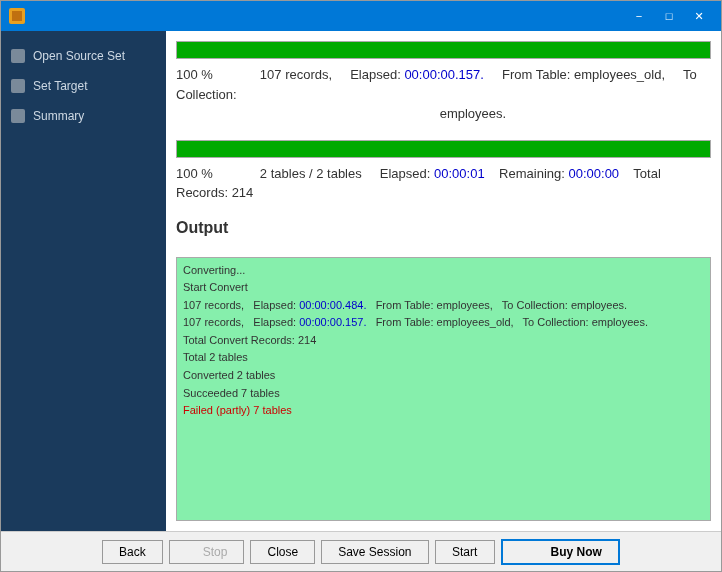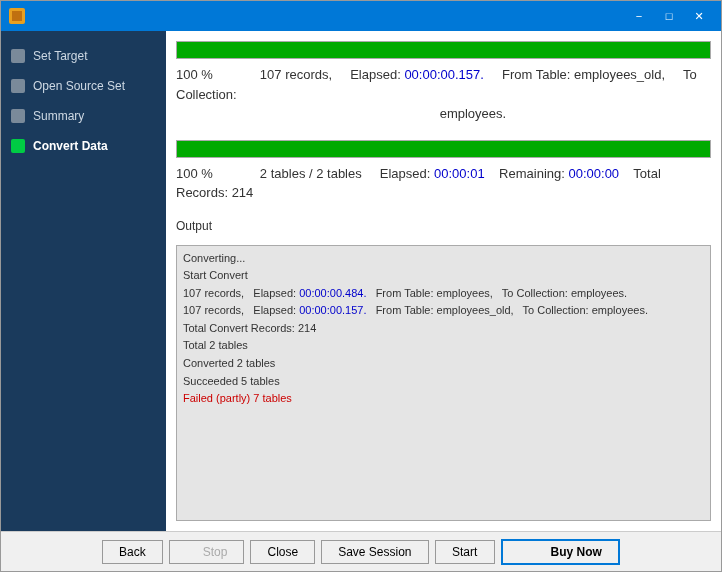--- a/index.html
+++ b/index.html
@@ -128,29 +128,29 @@
     .progress-info .time-val {
       color: #0000cc;
     }
     .output-section {
       flex: 1;
       display: flex;
       flex-direction: column;
       overflow: hidden;
     }
     .output-label {
-      font-size: 12px;
-      font-weight: normal;
+      font-size: 16px;
+      font-weight: bold;
       color: #333;
-      margin-bottom: 12px;
+      margin-bottom: 20px;
     }
     .output-box {
       flex: 1;
       border: 1px solid #aaa;
-      background: #e5e5e5;
+      background: #86efac;
       overflow-y: auto;
       padding: 4px 6px;
       font-size: 11px;
       line-height: 1.6;
     }
     .output-line { color: #333; }
     .output-line.red { color: #cc0000; }
     .output-line .time-val { color: #0000cc; }
     .footer {
       height: 40px;
@@ -198,33 +198,29 @@
       <button class="title-btn">□</button>
       <button class="title-btn close">✕</button>
     </div>
   </div>
 
   <div class="main-content">
 
     <div class="sidebar">
       <div class="nav-item">
         <div class="nav-icon"></div>
-        <span class="nav-label">Set Target</span>
+        <span class="nav-label">Open Source Set</span>
       </div>
       <div class="nav-item">
         <div class="nav-icon"></div>
-        <span class="nav-label">Open Source Set</span>
+        <span class="nav-label">Set Target</span>
       </div>
       <div class="nav-item">
         <div class="nav-icon"></div>
         <span class="nav-label">Summary</span>
-      </div>
-      <div class="nav-item active">
-        <div class="nav-icon active-icon"></div>
-        <span class="nav-label">Convert Data</span>
       </div>
     </div>
 
     <div class="content-area">
 
       <div class="progress-section">
         <div class="progress-bar-container">
           <div class="progress-bar-fill" style="width:100%"></div>
         </div>
         <div class="progress-info">
@@ -254,21 +250,21 @@
       <div class="output-section">
         <div class="output-label">Output</div>
         <div class="output-box">
           <div class="output-line">Converting...</div>
           <div class="output-line">Start Convert</div>
           <div class="output-line">107 records,&nbsp;&nbsp; Elapsed: <span class="time-val">00:00:00.484.</span>&nbsp;&nbsp; From Table: employees,&nbsp;&nbsp; To Collection: employees.</div>
           <div class="output-line">107 records,&nbsp;&nbsp; Elapsed: <span class="time-val">00:00:00.157.</span>&nbsp;&nbsp; From Table: employees_old,&nbsp;&nbsp; To Collection: employees.</div>
           <div class="output-line">Total Convert Records: 214</div>
           <div class="output-line">Total 2 tables</div>
           <div class="output-line">Converted 2 tables</div>
-          <div class="output-line">Succeeded 5 tables</div>
+          <div class="output-line">Succeeded 7 tables</div>
           <div class="output-line red">Failed (partly) 7 tables</div>
         </div>
       </div>
     </div>
   </div>
 
   <div class="footer">
     <button class="footer-btn">Back</button>
     <button class="footer-btn" disabled="">Stop</button>
     <button class="footer-btn">Close</button>

